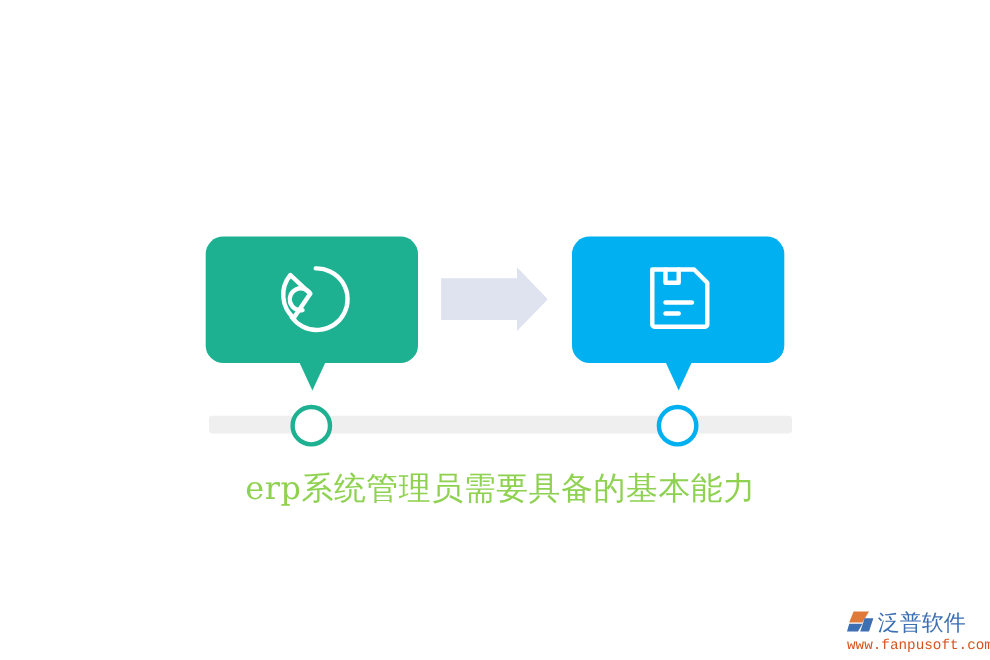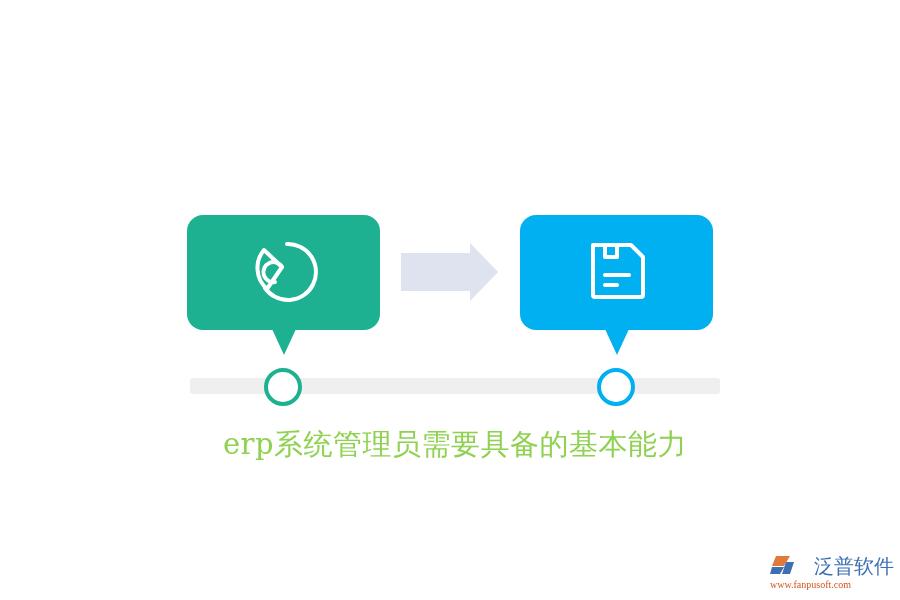--- a/index.html
+++ b/index.html
@@ -31,24 +31,24 @@
   .node-green { left: 264px; border-color: #1db192; }
   .node-blue { left: 597px; border-color: #00b0f0; }
   .arrow { position: absolute; left: 400px; top: 243px; }
   .title {
     position: absolute; left: 0; width: 910px; top: 425px; text-align: center;
     font-size: 29px; color: #8fd150; letter-spacing: 0.5px;
   }
   .logo { position: absolute; left: 770px; top: 553px; width: 125px; }
   .logo-row { display: flex; align-items: center; }
   .logo-name {
-    font-family: "DejaVu Sans", sans-serif; font-size: 20px; color: #3d6fb3; margin-left: 20px;
+    font-family: "DejaVu Sans", sans-serif; font-size: 20px; color: #3d6fb3; margin-left: 4px;
   }
   .logo-url {
-    font-family: Liberation Serif, serif; font-size: 10px; color: #d6531f; margin-top: -1px;
+    font-family: Liberation Mono, monospace; font-size: 13px; color: #d6531f; margin-top: -1px;
   }
 </style>
 </head>
 <body>
 
 <div class="track"></div>
 
 <div class="bubble bubble-green">
   <span>
     <svg width="70" height="70" viewBox="0 0 70 70" fill="none" stroke="#ffffff" stroke-width="4" stroke-linejoin="round" stroke-linecap="round">

